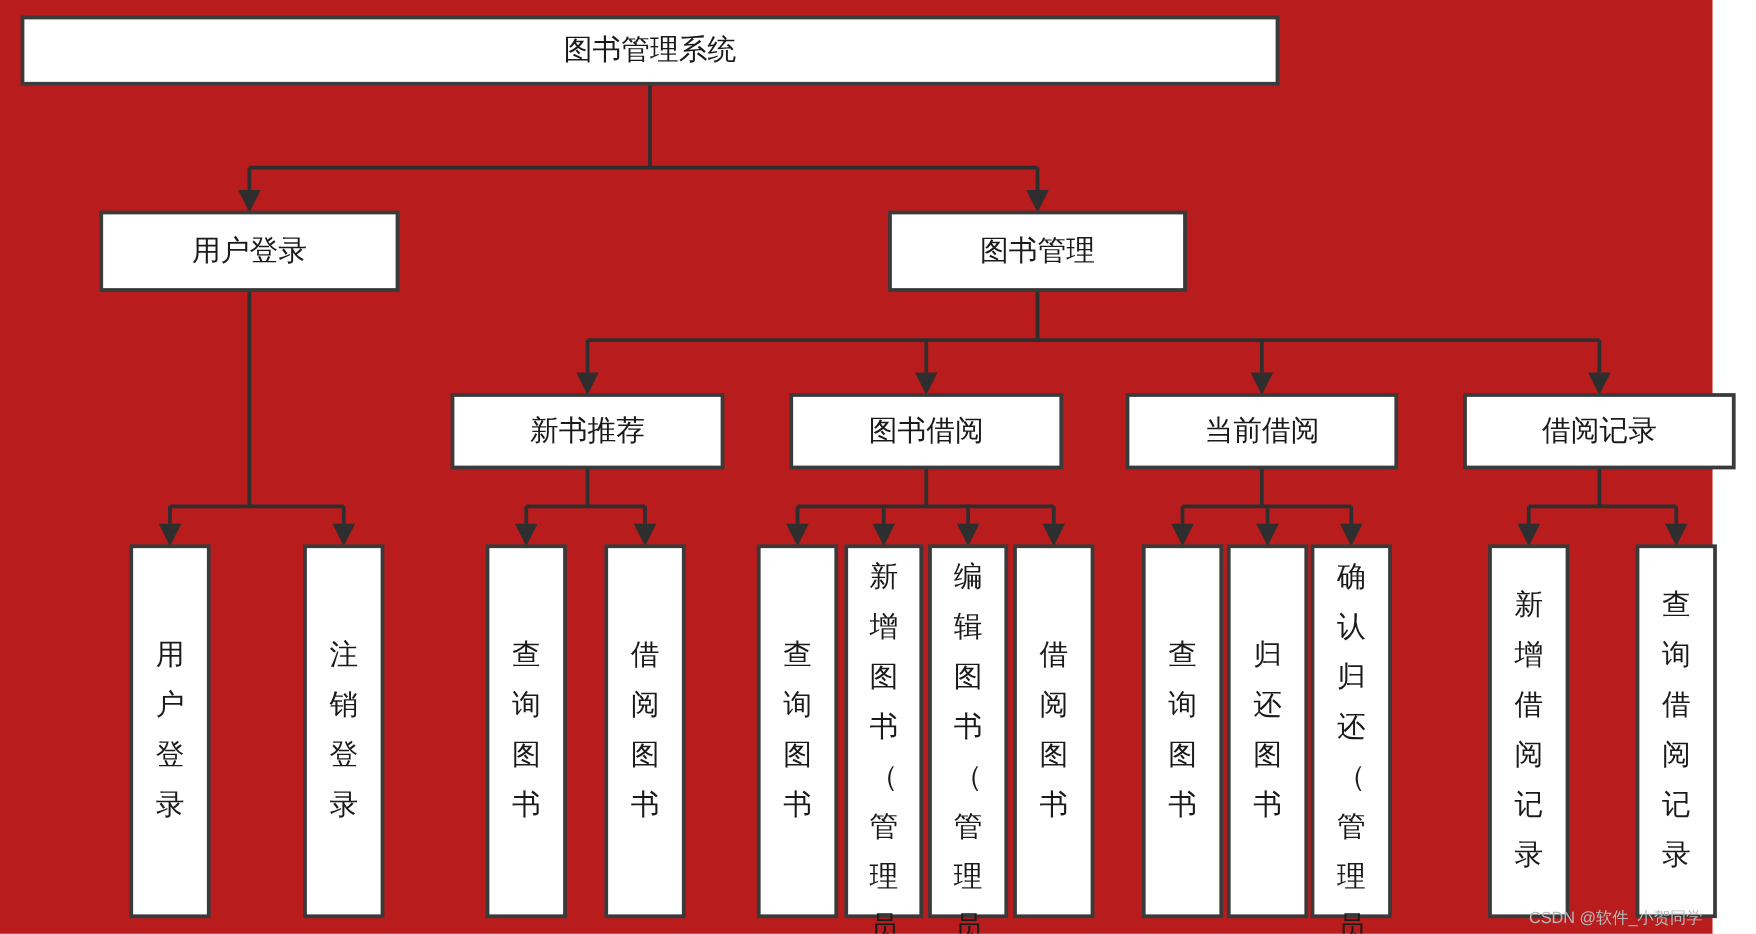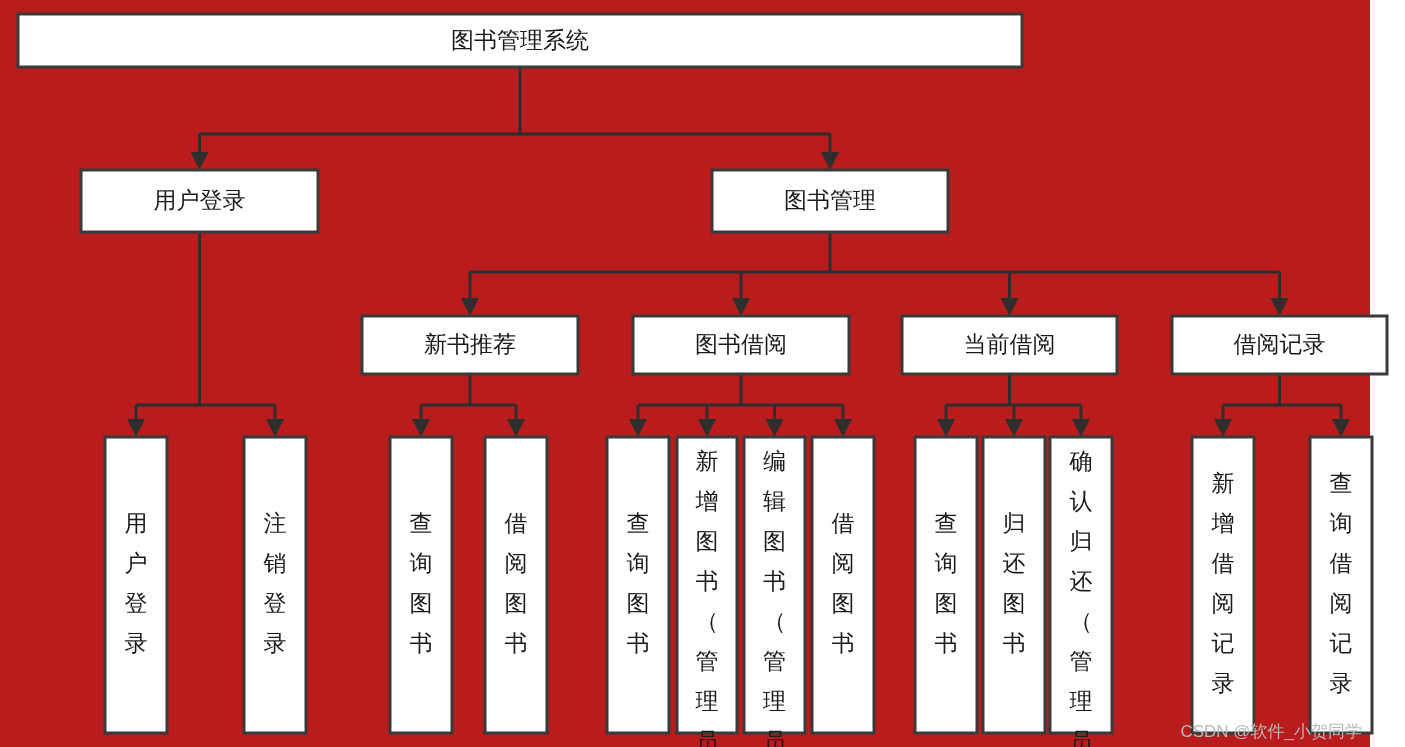--- a/index.html
+++ b/index.html
@@ -49,21 +49,21 @@
   }
   .arrow-head {
     fill: #2e2e2e;
     stroke: none;
   }
   .watermark {
     position: absolute;
     right: 8px;
     bottom: 4px;
     font-family: "Liberation Sans", "DejaVu Sans", sans-serif;
-    font-size: 17px;
+    font-size: 13px;
     color: #b9b9b9;
     white-space: nowrap;
     user-select: none;
     pointer-events: none;
   }
 </style>
 </head>
 <body>
 
 <div id="diagram-root">

